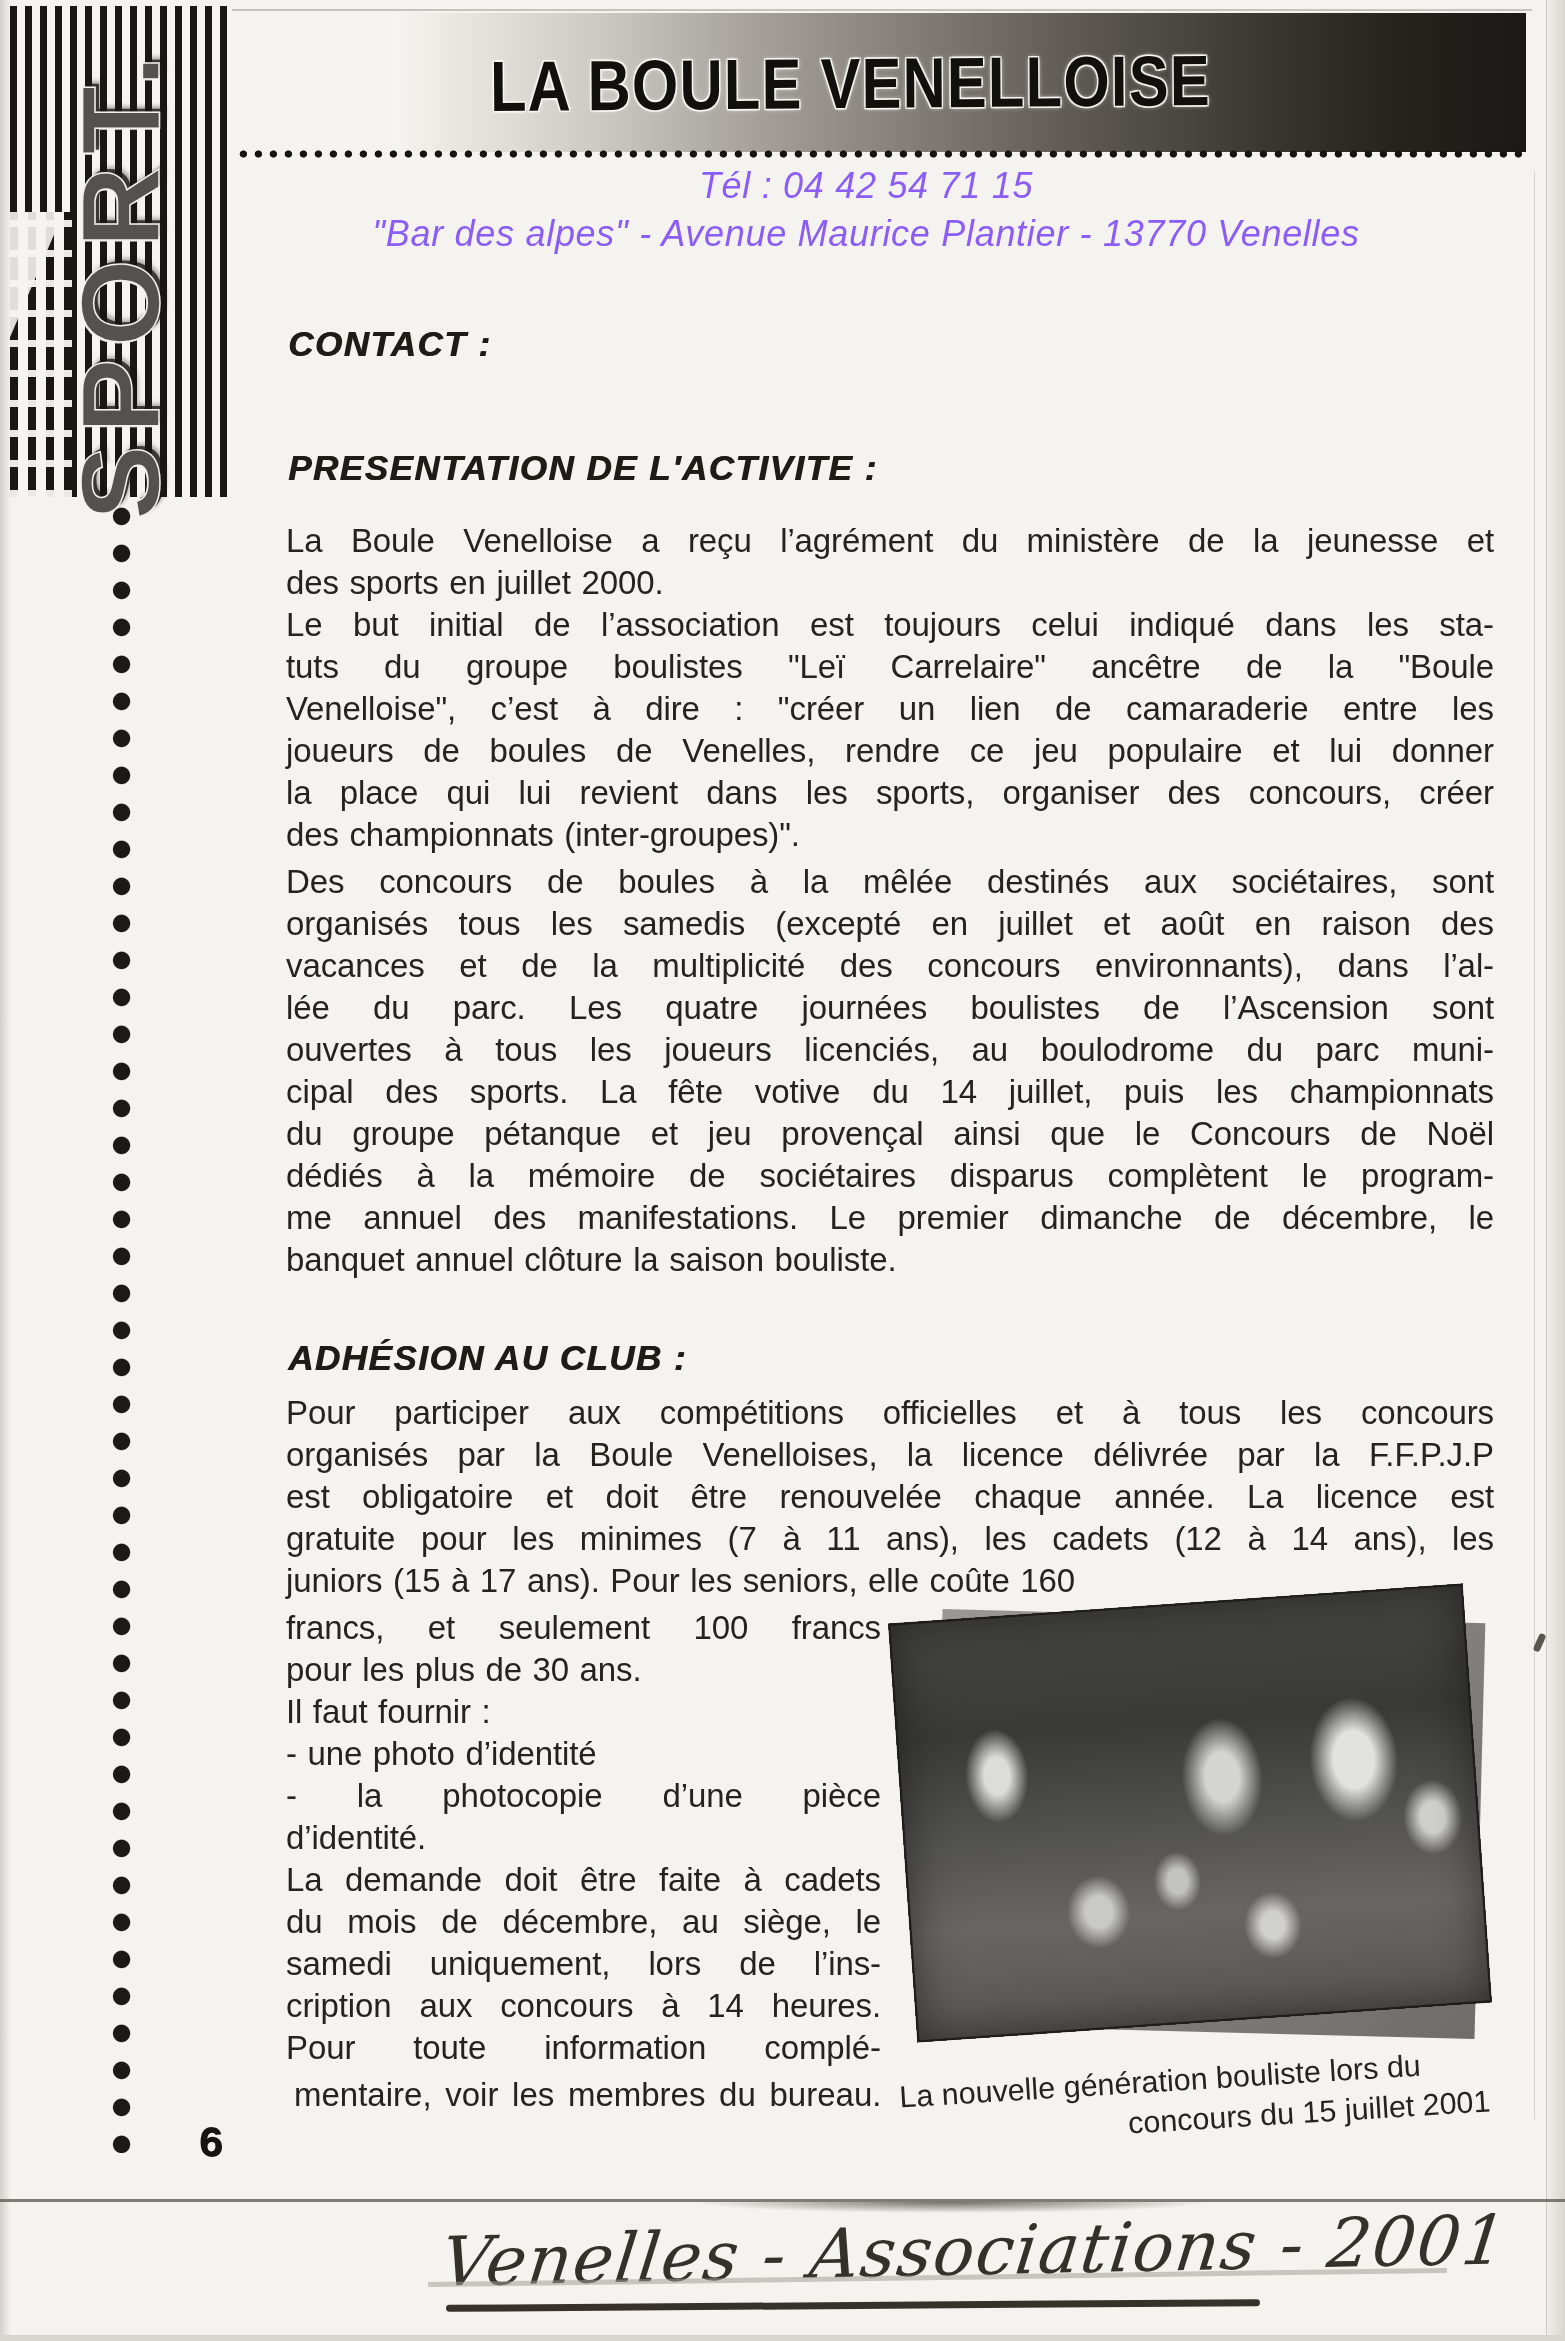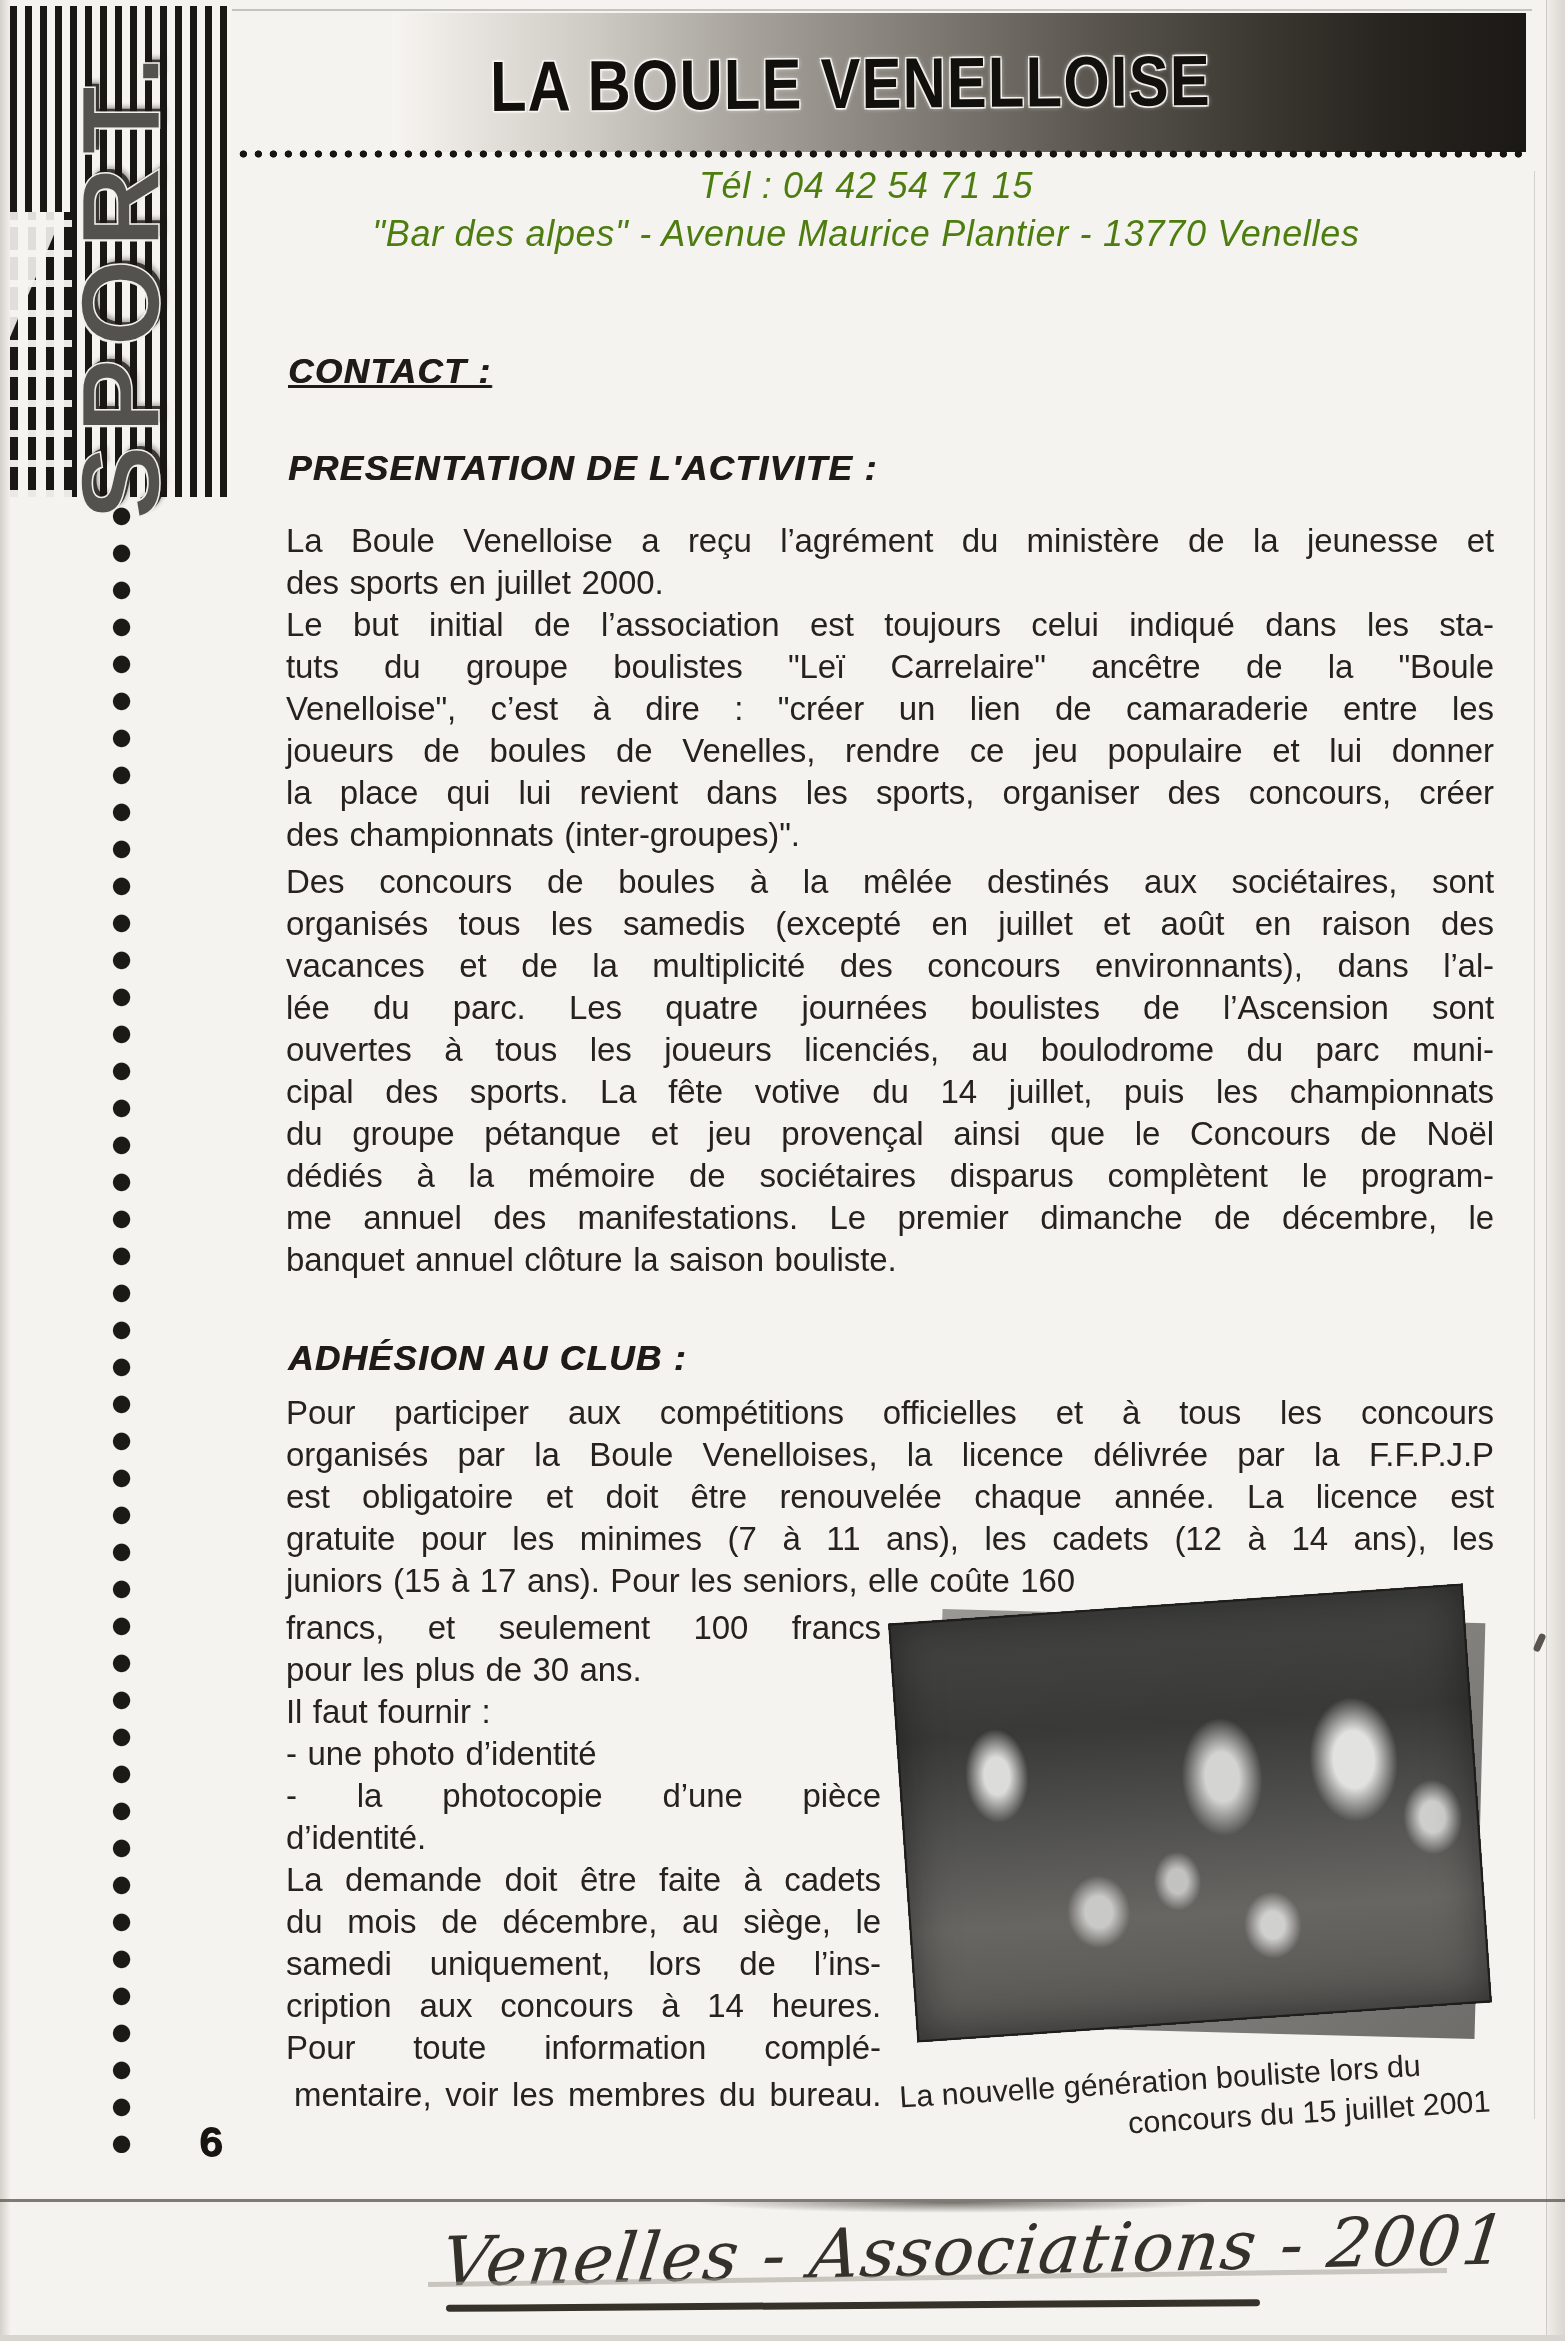--- a/index.html
+++ b/index.html
@@ -41,27 +41,27 @@
   .title{position:absolute;left:98px;top:33px;white-space:nowrap;
     font-weight:bold;font-size:71px;letter-spacing:1.5px;color:#12100d;
     transform:scaleX(.84) rotate(-.4deg);transform-origin:0 50%;
     text-shadow:0 0 6px rgba(250,248,244,.95),1.5px 1.5px 0 rgba(250,248,244,.85),
       -1.5px -1.5px 0 rgba(250,248,244,.85),1.5px -1.5px 0 rgba(250,248,244,.85),-1.5px 1.5px 0 rgba(250,248,244,.85);}
   .hdots{position:absolute;left:236px;top:149px;width:1289px;height:10.4px;
     background-image:radial-gradient(circle at 7.4px 5.2px,#171512 3.3px,transparent 4.1px);
     background-size:15px 10.4px;background-repeat:repeat-x;}
 
   .tel,.addr{position:absolute;left:297px;width:1138px;text-align:center;
-    font-style:italic;font-size:36px;letter-spacing:0.7px;color:#4d7c0f;}
+    font-style:italic;font-size:36px;letter-spacing:0.7px;color:#8b5cf6;}
   .tel{top:165px;} .addr{top:213px;}
 
   
   .h{position:absolute;left:288px;font-weight:bold;font-style:italic;font-size:35px;
      letter-spacing:1.5px;color:#1f1c18;text-shadow:0.7px 0 0 currentColor;}
-  .contact-h{top:351px;text-decoration:underline;} .pres-h{top:448px;} .adh-h{top:1338px;}
+  .contact-h{top:324px;} .pres-h{top:448px;} .adh-h{top:1338px;}
   .body{position:absolute;font-size:33px;color:#26231f;}
   .president{left:288px;top:388px;}
   .para{position:absolute;left:286px;font-size:33px;letter-spacing:-0.1px;word-spacing:1.5px;}
   .ln{height:42px;line-height:42px;white-space:nowrap;}
   .j{white-space:normal;text-align:justify;}
   .j::after{content:"";display:inline-block;width:100%;height:0;}
   .p1{top:520px;width:1208px;} .p2{top:861px;width:1208px;}
   .p3{top:1392px;width:1208px;} .p4{top:1607px;width:595px;}
   .closing{left:286px;top:2076px;font-size:33px;word-spacing:4.5px;margin-left:8px;}
 

